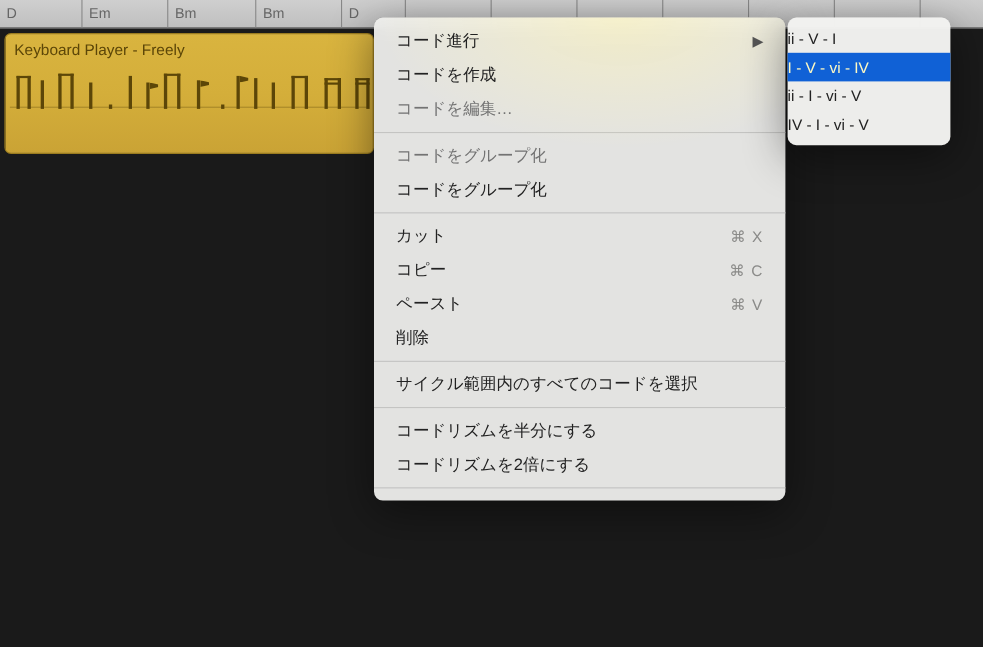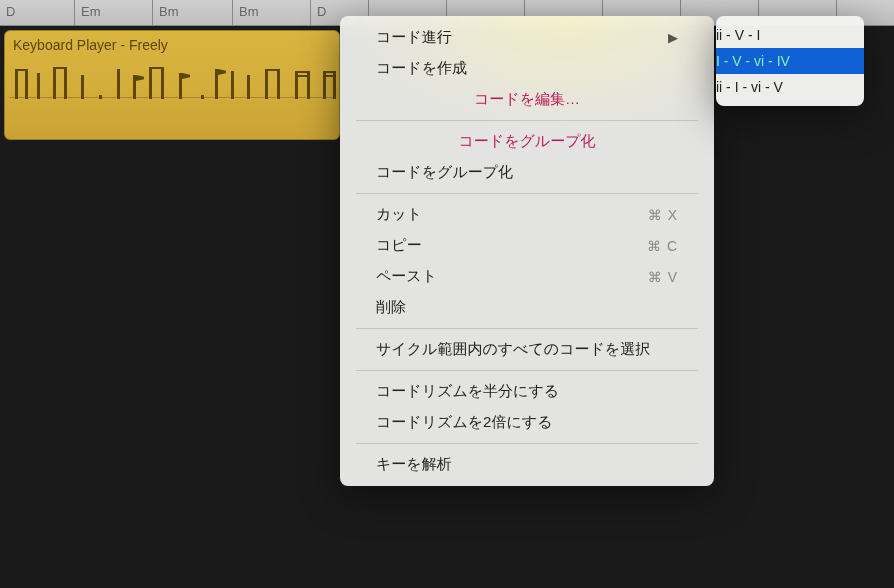--- a/index.html
+++ b/index.html
@@ -49,58 +49,58 @@
 .flag { position: absolute; width: 8px; height: 6px; background: #5c4608; clip-path: polygon(0 0, 100% 30%, 100% 70%, 0 100%); }
 
 .context-menu {
   position: absolute;
   left: 340px;
   top: 16px;
   width: 374px;
   background: rgba(238,238,236,0.95);
   border-radius: 8px;
   box-shadow: 0 10px 40px rgba(0,0,0,0.45);
-  padding: 6px 16px;
+  padding: 6px 0;
   backdrop-filter: blur(8px);
 }
 .context-menu.gradient-top::before {
   content: "";
   position: absolute;
   top: 0; left: 0; right: 0; height: 120px;
   background: radial-gradient(ellipse at 60% 0%, rgba(255,245,180,0.55), transparent 70%);
   border-radius: 8px 8px 0 0;
   pointer-events: none;
 }
 .menu-item {
   padding: 6px 20px;
   font-size: 15px;
   color: #222;
   display: flex;
   justify-content: space-between;
   align-items: center;
   cursor: default;
   position: relative;
 }
-.menu-item.disabled { color: #be185d; justify-content: center; }
+.menu-item.disabled { color: #737373; }
 .menu-item .shortcut { color: #8a8a88; font-size: 14px; letter-spacing: 1px; }
 .menu-item .arrow { color: #555; font-size: 13px; }
 .menu-sep { height: 1px; background: #c4c4c2; margin: 5px 0; }
 
 .submenu {
   position: absolute;
   left: 716px;
   top: 16px;
   width: 148px;
   background: rgba(242,242,240,0.98);
   border-radius: 8px;
   box-shadow: 0 10px 40px rgba(0,0,0,0.45);
   padding: 6px 0;
 }
 .submenu .menu-item { padding: 5px 0; font-size: 14px; }
-.submenu .menu-item.selected { background: #1061d6; color: #86efac; }
+.submenu .menu-item.selected { background: #1061d6; color: #fef9c3; }
 
 
 .staff-line { position: absolute; left: 0; right: 0; height: 1px; background: rgba(92,70,8,0.35); }
 </style>
 </head>
 <body>
 
 <div class="chord-track">
   <div class="chord-cell first" style="left:0;width:74px"><span>D</span></div>
   <div class="chord-cell" style="left:74px;width:78px"><span>Em</span></div>
@@ -196,28 +196,28 @@
     <span>サイクル範囲内のすべてのコードを選択</span>
   </div>
   <div class="menu-sep"></div>
   <div class="menu-item">
     <span>コードリズムを半分にする</span>
   </div>
   <div class="menu-item">
     <span>コードリズムを2倍にする</span>
   </div>
   <div class="menu-sep"></div>
-  <div class="menu-item">
-    <span>キーを解析</span>
-  </div>
 </div>
 
 <div class="submenu">
   <div class="menu-item">
     <span>ii - V - I</span>
   </div>
   <div class="menu-item selected">
     <span>I - V - vi - IV</span>
   </div>
   <div class="menu-item">
     <span>ii - I - vi - V</span>
   </div>
+  <div class="menu-item">
+    <span>IV - I - vi - V</span>
+  </div>
 </div>
 
 </body></html>

